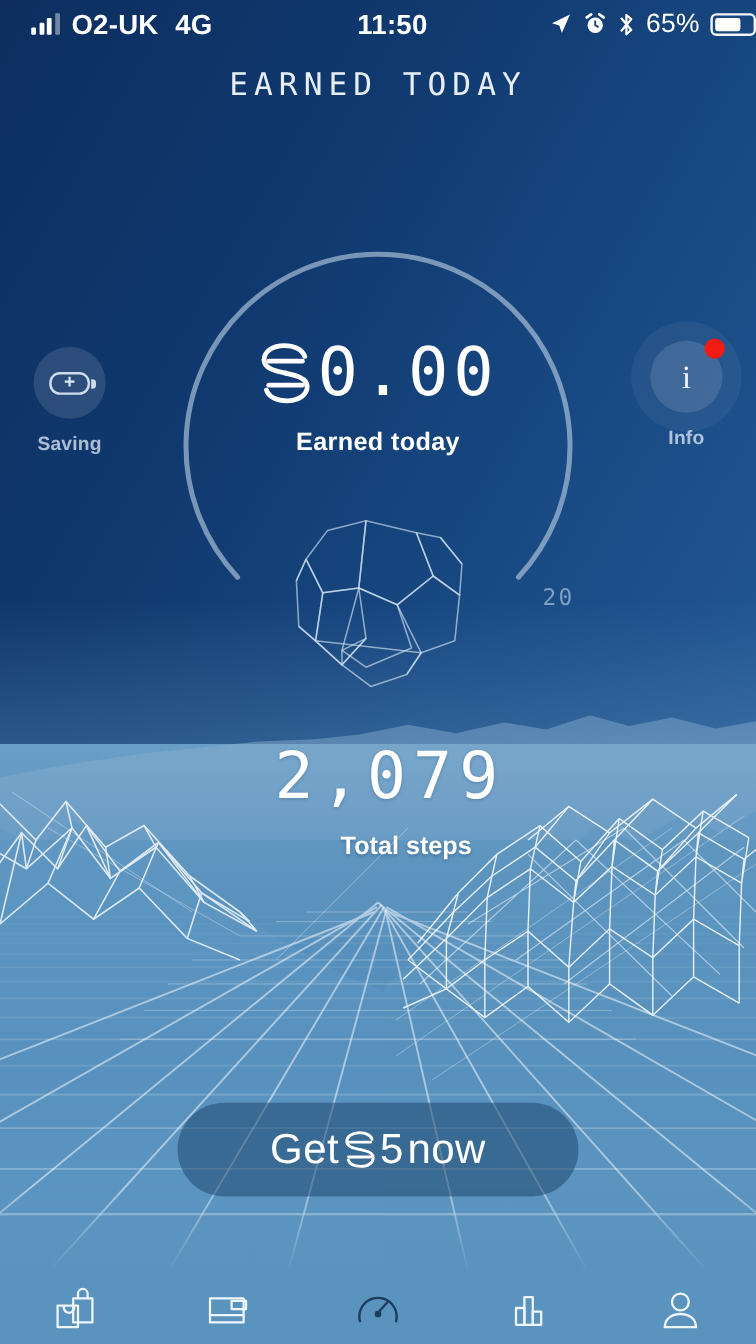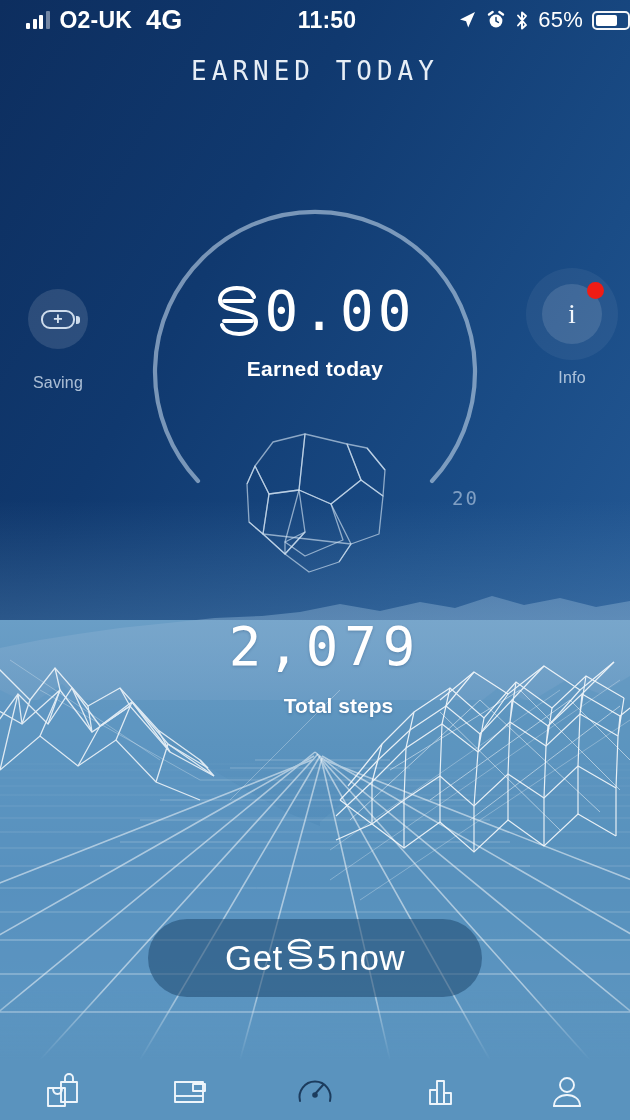--- a/index.html
+++ b/index.html
@@ -42,21 +42,21 @@
   .statusbar {
     position:absolute; left:12px; top:0; width:630px; height:40px;
     display:flex; align-items:center;
     color:#ffffff;
     font-size:23px; font-weight:600;
     letter-spacing:0.2px;
     z-index:40;
   }
   .sb-left { display:flex; align-items:center; gap:10px; padding-left:14px; }
   .sb-carrier { font-size:23px; }
-  .sb-net { font-size:27px; margin-left:4px; }
+  .sb-net { font-size:23px; margin-left:4px; }
   .sb-center {
     position:absolute; left:0; right:0; text-align:center;
     font-size:23px; font-weight:600; pointer-events:none;
   }
   .sb-right {
     position:absolute; right:12px; top:0; height:40px;
     display:flex; align-items:center; gap:9px;
   }
   .sb-batt-pct { font-size:22px; font-weight:500; }
   .sb-batt {
@@ -120,22 +120,22 @@
 
   
   .side-btn { position:absolute; z-index:18; text-align:center; }
   .side-btn .disc {
     width:60px; height:60px; border-radius:50%;
     background:rgba(255,255,255,.12);
     display:flex; align-items:center; justify-content:center;
     position:relative;
   }
   .side-btn .cap {
-    margin-top:25px; color:rgba(215,228,242,.78);
-    font-size:16px; font-weight:400; letter-spacing:.2px;
+    margin-top:13px; color:rgba(215,228,242,.78);
+    font-size:16px; font-weight:700; letter-spacing:.2px;
   }
   .side-saving { left:28px; top:289px; }
   .side-saving .disc { margin-left:0; }
   .side-info { right:28px; top:284px; }
   .info-halo {
     position:absolute; right:12px; top:268px;
     width:92px; height:92px; border-radius:50%;
     background:rgba(255,255,255,.055); z-index:17;
   }
   .info-glyph {
@@ -178,21 +178,21 @@
 
   
   .cta {
     position:absolute; left:148px; top:919px;
     width:334px; height:78px; border-radius:39px;
     background:rgba(31,72,112,.55);
     display:flex; align-items:center; justify-content:center;
     z-index:22;
   }
   .cta-text {
-    display:flex; gap:3px;
+    display:flex; align-items:center; gap:3px;
     color:#ffffff; font-size:35px; font-weight:400; letter-spacing:.4px;
   }
   .cta .scoin-s { width:28px; height:32px; display:inline-block; }
 
   
   .tabbar {
     position:absolute; left:0; bottom:0; width:630px; height:60px;
     background:#5a93be;
     display:flex; align-items:center; z-index:35;
   }

